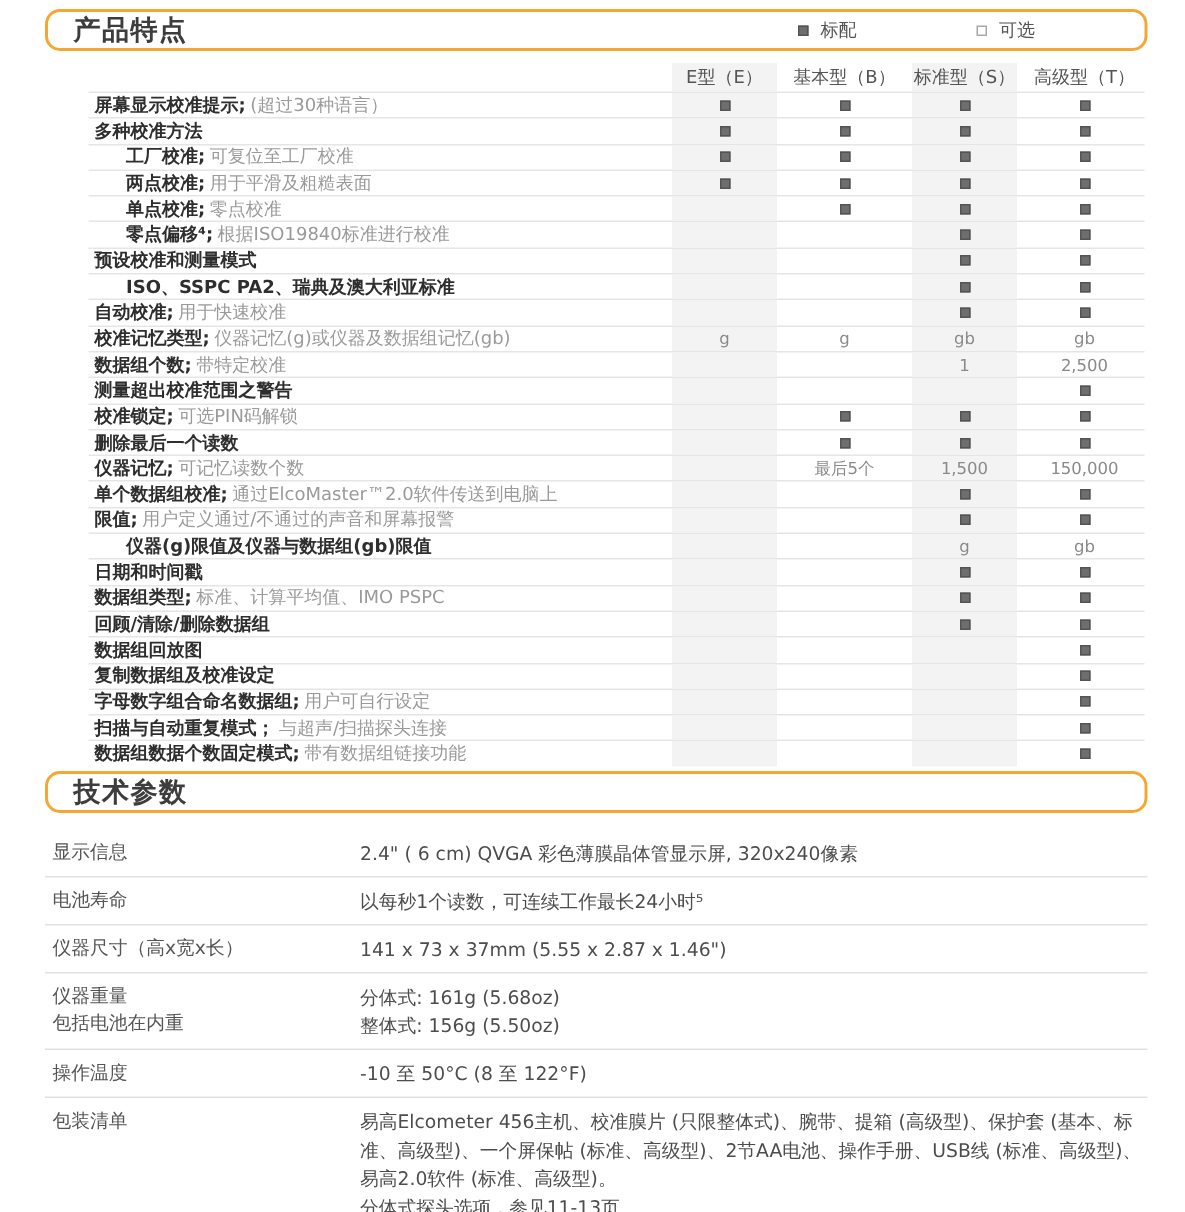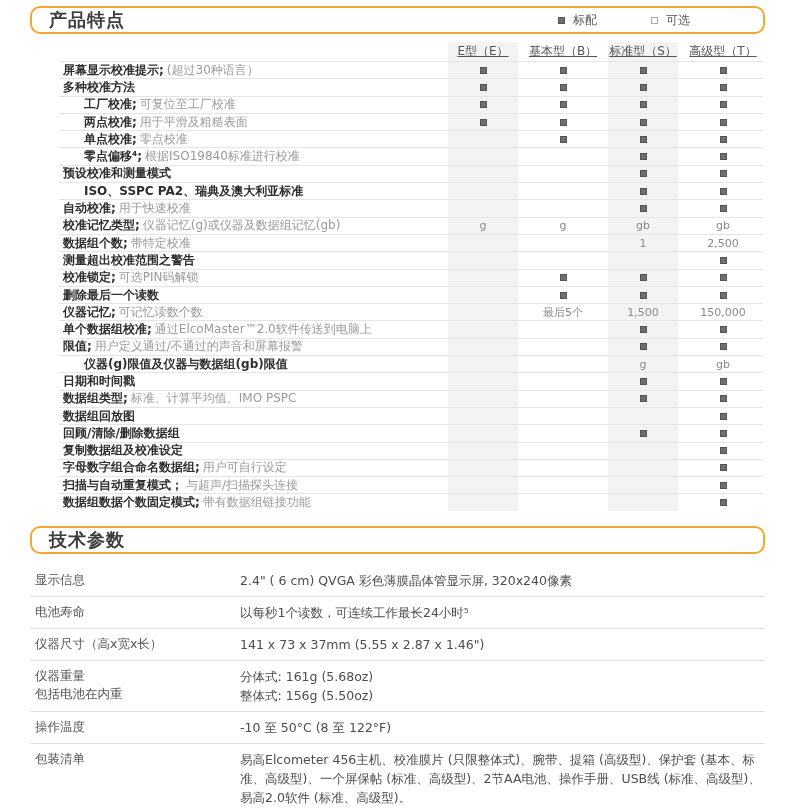--- a/index.html
+++ b/index.html
@@ -10,49 +10,49 @@
   html,body{margin:0;padding:0;}
   body{
     width:790px;height:808px;background:#ffffff;
     font-family:"DejaVu Sans","Liberation Sans",sans-serif;color:var(--dark);
   }
   .section-box{
     margin:6px 25px 0 30px;height:28px;border:2px solid var(--accent);
     border-radius:10px;display:flex;align-items:center;padding:0 17px;
   }
   .section-title{font-size:18px;font-weight:bold;color:#3d3d3d;letter-spacing:1px;}
-  .legend{display:flex;margin-left:auto;gap:54px;margin-right:56px;font-size:12px;color:#555;}
+  .legend{display:flex;margin-left:auto;gap:80px;margin-right:56px;font-size:12px;color:#555;}
   .legend-item{display:flex;align-items:center;gap:8px;}
   .sq{display:inline-block;width:7px;height:7px;}
   .sq.filled{background:var(--mark);border:1px solid #545454;}
   .sq.hollow{background:#ffffff;border:1px solid #a8a8a8;}
 
   
   .feat-table{margin:8px 27px 0 30px;width:733px;}
   .feat-header,.feat-row{
     display:grid;grid-template-columns:1fr 80px 80px 80px 80px;align-items:center;
   }
-  .feat-header{height:19px;font-size:12px;color:#555;text-decoration:underline;}
+  .feat-header{height:19px;font-size:12px;color:#555;}
   .colhead,.mark-cell{
     height:100%;display:flex;align-items:center;justify-content:center;
     padding:0 5px;background-clip:content-box;
   }
   .shade{background-color:var(--shade);}
   .feat-row{height:17.3px;border-top:1px solid var(--line);margin-left:29px;}
   .feat-label{
     font-size:12px;line-height:15px;white-space:nowrap;overflow:hidden;
     padding-left:4px;
   }
   .feat-label.indent{padding-left:25px;}
   .feat-name{font-weight:bold;color:#2e2e2e;}
   .feat-desc{color:var(--gray);margin-left:3px;}
   .mark-text{font-size:11px;color:#8a8a8a;}
 
   
-  .spec-box{margin-top:15px;text-align:center;}
+  .spec-box{margin-top:3px;text-align:center;}
   .spec-table{margin:11px 25px 0 30px;width:735px;font-size:12.5px;}
   .spec-row{
     display:grid;grid-template-columns:205px 1fr;align-items:start;
     padding:6px 0 6px 5px;border-bottom:1px solid #E2E2E2;
   }
   .spec-row.last{border-bottom:3px solid #E6E6E6;}
   .spec-label{color:#555;white-space:pre-line;line-height:18px;}
   .spec-value{color:#4d4d4d;white-space:pre-line;line-height:19px;padding-right:4px;}
 </style>
 </head>
@@ -323,35 +323,35 @@
           <div class="mark-cell shade"></div>
           <div class="mark-cell"></div>
           <div class="mark-cell shade">
             <span class="sq filled"></span>
           </div>
           <div class="mark-cell">
             <span class="sq filled"></span>
           </div>
         </div>
         <div class="feat-row">
+          <div class="feat-label"><span class="feat-name">回顾/清除/删除数据组</span></div>
+          <div class="mark-cell shade"></div>
+          <div class="mark-cell"></div>
+          <div class="mark-cell shade">
+            <span class="sq filled"></span>
+          </div>
+          <div class="mark-cell">
+            <span class="sq filled"></span>
+          </div>
+        </div>
+        <div class="feat-row">
           <div class="feat-label"><span class="feat-name">数据组回放图</span></div>
           <div class="mark-cell shade"></div>
           <div class="mark-cell"></div>
           <div class="mark-cell shade"></div>
-          <div class="mark-cell">
-            <span class="sq filled"></span>
-          </div>
-        </div>
-        <div class="feat-row">
-          <div class="feat-label"><span class="feat-name">回顾/清除/删除数据组</span></div>
-          <div class="mark-cell shade"></div>
-          <div class="mark-cell"></div>
-          <div class="mark-cell shade">
-            <span class="sq filled"></span>
-          </div>
           <div class="mark-cell">
             <span class="sq filled"></span>
           </div>
         </div>
         <div class="feat-row">
           <div class="feat-label"><span class="feat-name">复制数据组及校准设定</span></div>
           <div class="mark-cell shade"></div>
           <div class="mark-cell"></div>
           <div class="mark-cell shade"></div>
           <div class="mark-cell">

